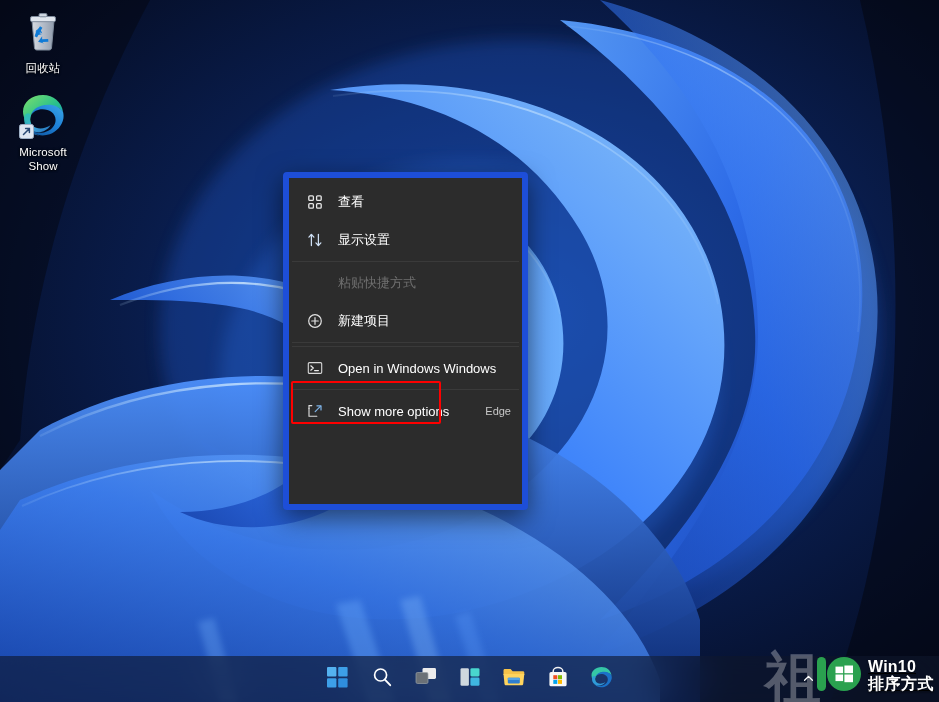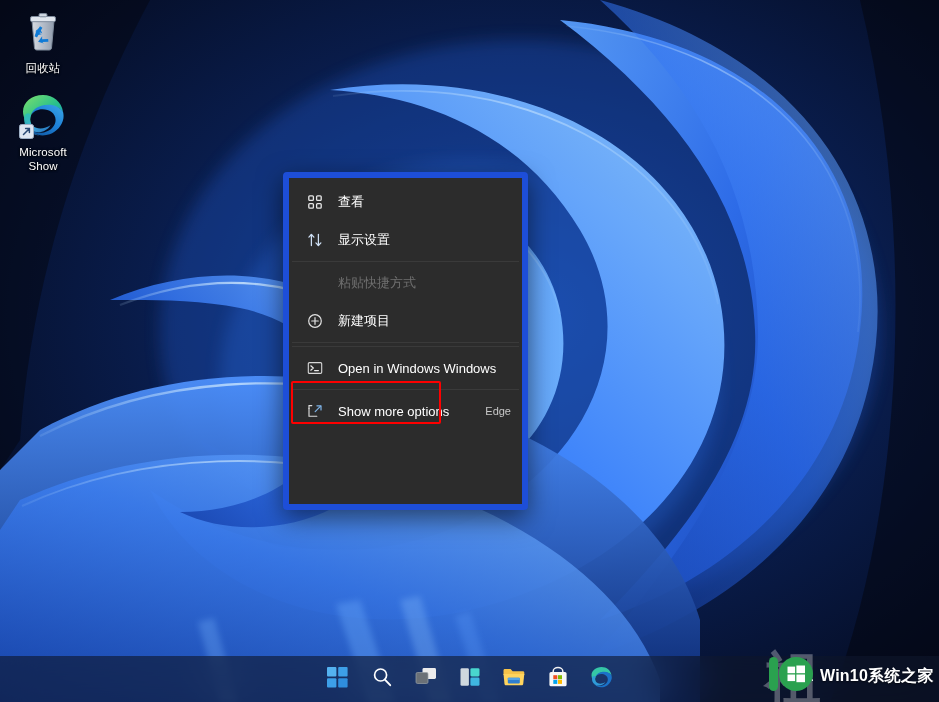--- a/index.html
+++ b/index.html
@@ -135,22 +135,23 @@
 
   
   #watermark {
     position:absolute;
     right:5px; bottom:4px;
     display:flex; align-items:center;
     gap:6px;
     pointer-events:none;
   }
   #watermark .wm-text {
-    display:flex; flex-direction:row;
+    display:flex; flex-direction:column;
     line-height:1.05;
+    text-decoration:underline;
   }
   #watermark .wm-1 {
     color:#ffffff; font-size:16px; font-weight:bold;
     letter-spacing:.2px;
     text-shadow:0 1px 2px rgba(0,0,0,.6);
   }
   #watermark .wm-2 {
     color:#ffffff; font-size:16px; font-weight:bold;
     letter-spacing:.5px;
     text-shadow:0 1px 2px rgba(0,0,0,.6);
@@ -498,17 +499,17 @@
         <g transform="translate(19.5,11.5)" fill="#ffffff">
           <rect x="0" y="1.1" width="7.6" height="6.6"></rect>
           <rect x="8.9" y="0" width="8.6" height="7.7"></rect>
           <rect x="0" y="9" width="7.6" height="6.6"></rect>
           <rect x="8.9" y="9" width="8.6" height="7.7"></rect>
         </g>
       </svg>
     </span>
     <span class="wm-text">
       <span class="wm-1">Win10</span>
-      <span class="wm-2">系统之家</span>
+      <span class="wm-2">排序方式</span>
     </span>
   </div>
 
 </div>
 
 </body></html>

